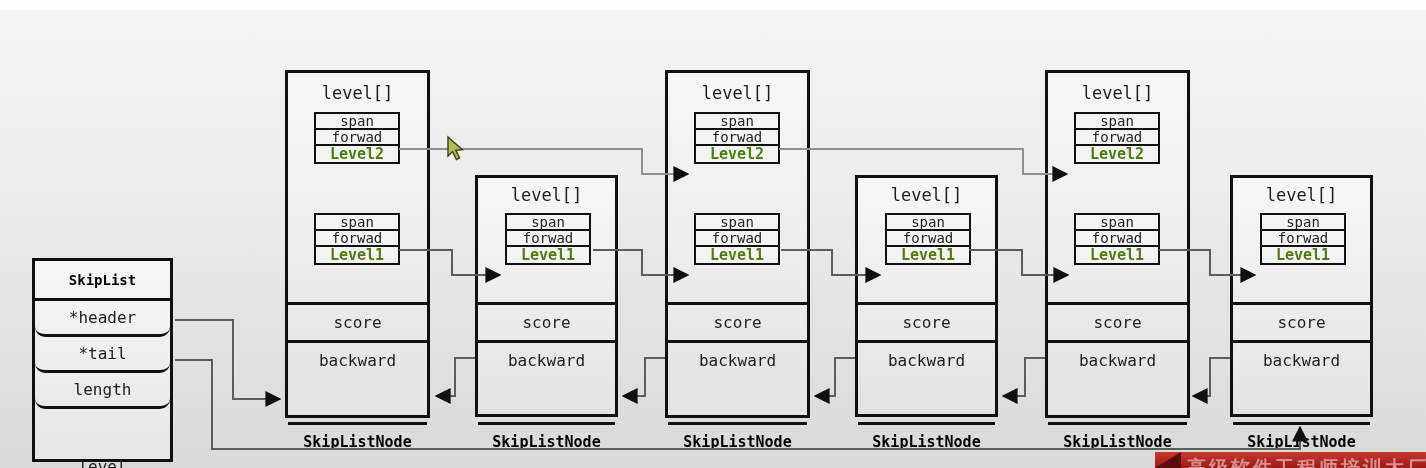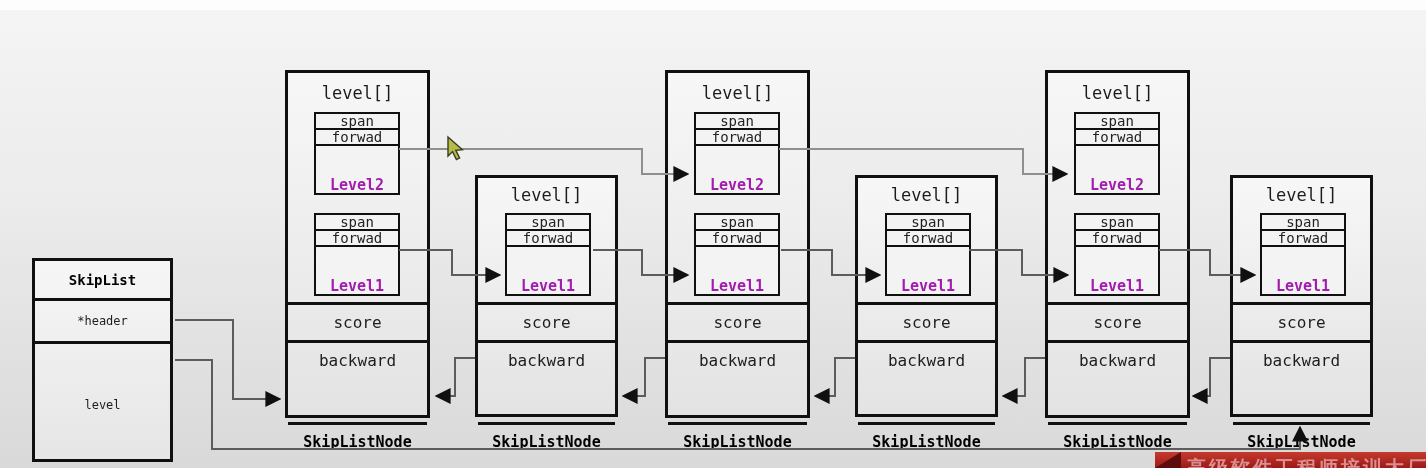--- a/index.html
+++ b/index.html
@@ -16,23 +16,23 @@
   .sk {
     position:absolute; left:32px; top:258px; width:141px; height:204px;
     border:3px solid #101010; background:linear-gradient(180deg,#f6f6f6,#e6e6e6);
   }
   .sk-title {
     height:40px; border-bottom:3px solid #101010;
     display:flex; align-items:center; justify-content:center;
     font-weight:bold; font-size:14px; color:#000;
   }
   .sk-row {
-    height:43px; border-bottom:3px solid #101010;
-    display:flex; align-items:center; justify-content:center;
-    font-size:12px; color:#1d1d1d;
+    height:36px; border-bottom:3px solid #101010;
+    display:flex; align-items:center; justify-content:center;
+    font-size:16px; color:#1d1d1d;border-radius:10px;
   }
   .sk-row:last-child { border-bottom:none;margin-top:39px; }
   
   .node {
     position:absolute; border:3px solid #101010;
     background:linear-gradient(180deg,#f7f7f7,#e3e3e3);
   }
   .node.tall  { top:70px;  width:145px; height:348px; }
   .node.short { top:175px; width:143px; height:242px; }
   .node-title {
@@ -44,21 +44,21 @@
   .short .node-title { top:2px; height:30px; }
   .lvl {
     position:absolute; width:86px; border:2px solid #101010; background:#f3f3f3;
   }
   .lvl-row {
     height:16px; border-bottom:2px solid #101010;
     display:flex; align-items:center; justify-content:center;
     font-size:14px; color:#222;
   }
   .lvl-row:last-child { border-bottom:none; }
-  .lvl-label { font-weight:bold; color:#a21caf; font-size:15px;margin-top:31px; }
+  .lvl-label { font-weight:bold; color:#4d7c0f; font-size:15px; }
   .nrow {
     position:absolute; left:0; right:0; height:38px; border-top:3px solid #101010;
     display:flex; align-items:center; justify-content:center;
     font-size:16px; color:#1d1d1d;text-align:center;
   }
   .nrow.footer { font-weight:bold; font-size:15px; color:#000;margin-top:44px; }
   
   .tall  .lvl.l2 { left:26px; top:39px; }
   .tall  .lvl.l1 { left:26px; top:140px; }
   .short .lvl.l1 { left:27px; top:35px; }
@@ -90,20 +90,22 @@
 </style>
 </head>
 <body>
 
 <div class="canvas">
   <div class="stage"></div>
 
   <div class="sk">
     <div class="sk-title">SkipList</div>
     <div class="sk-row">*header</div>
+    <div class="sk-row">*tail</div>
+    <div class="sk-row">length</div>
     <div class="sk-row">level</div>
   </div>
 
   <div class="node tall" style="left:285px">
     <div class="node-title">level[]</div>
     <div class="lvl l2">
       <div class="lvl-row">span</div>
       <div class="lvl-row">forwad</div>
       <div class="lvl-row lvl-label">Level2</div>
     </div>

